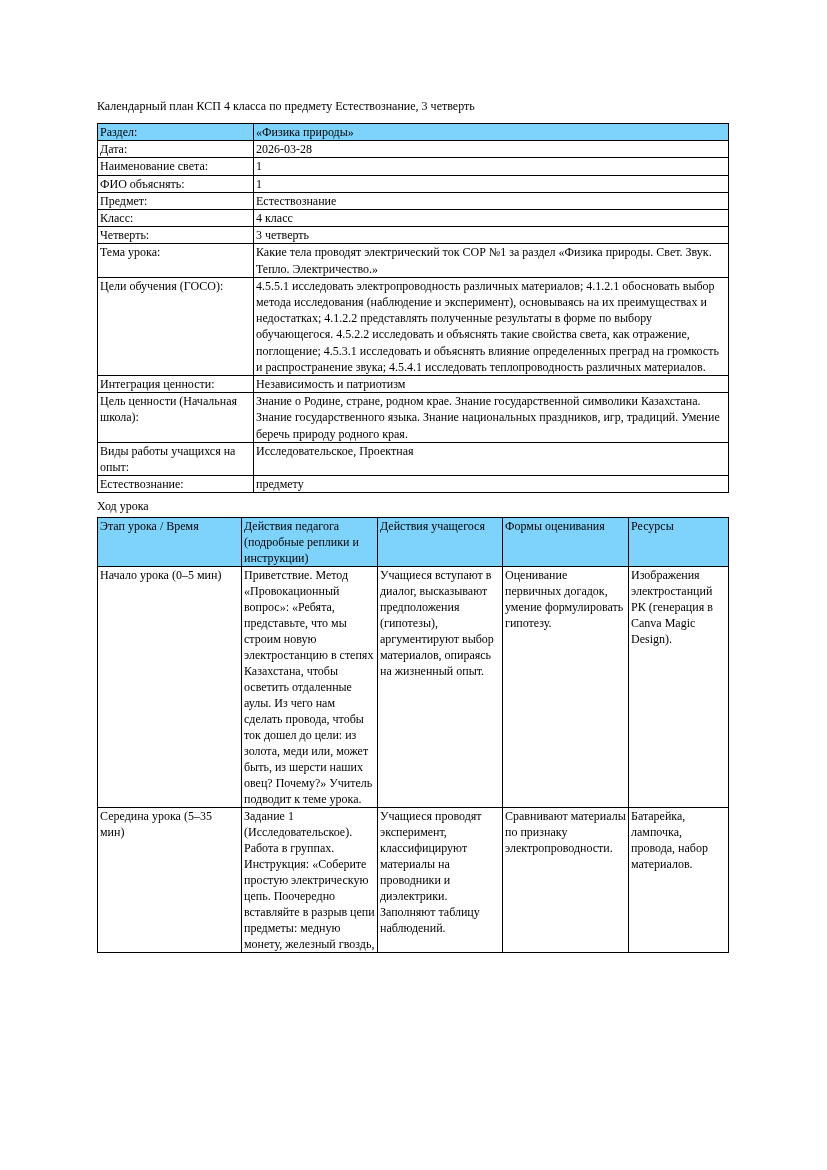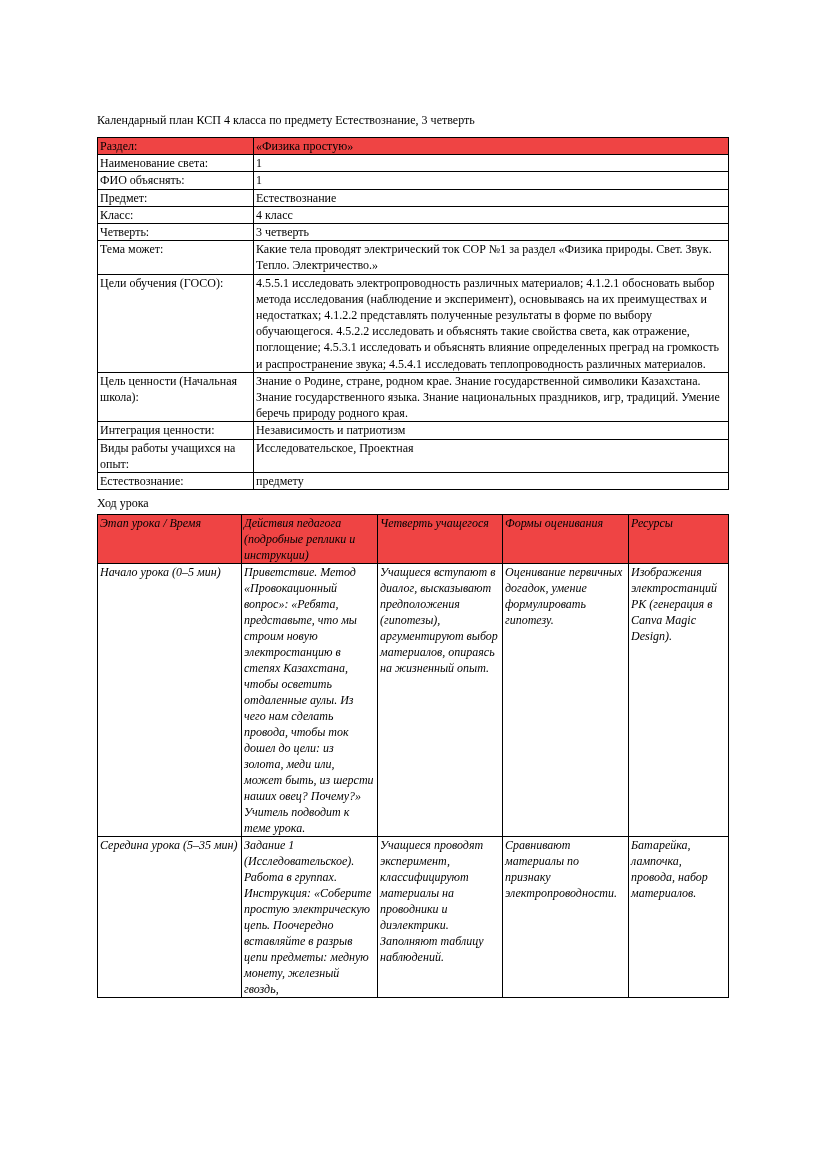--- a/index.html
+++ b/index.html
@@ -9,21 +9,21 @@
     height: 1170px;
     position: relative;
     overflow: hidden;
     font-family: "Liberation Serif", serif;
     font-size: 12px;
     color: #000000;
   }
   .page {
     position: absolute;
     left: 97px;
-    top: 112px;
+    top: 98px;
     width: 631px;
   }
   .doc-title {
     line-height: 16px;
     margin-bottom: 9px;
     white-space: nowrap;
   }
   table {
     border-collapse: collapse;
     width: 631px;
@@ -31,43 +31,47 @@
   }
   td, th {
     border: 1px solid #000000;
     padding: 0 2px;
     vertical-align: top;
     text-align: left;
     font-weight: normal;
     line-height: 16.2px;
     overflow: hidden;
   }
-  tr.hdr td, thead th { background: #ef4444; }
+  tr.hdr td, thead th { background: #7dd3fc; }
   .section-heading {
     line-height: 16px;
     margin: 5px 0 3px 0;
   }
-  #lesson-table td, #lesson-table th { line-height: 16px; font-style: italic; }
+  #lesson-table td, #lesson-table th { line-height: 16px; }
 </style>
 </head>
 <body>
 
 <div class="page">
 
   <div class="doc-title">Календарный план КСП 4 класса по предмету Естествознание, 3 четверть</div>
 
   <table id="info-table">
     <colgroup>
         <col style="width:156px">
         <col style="width:475px">
       </colgroup>
     <tbody>
       <tr class="hdr">
         <td>Раздел:</td>
-        <td>«Физика простую»</td>
+        <td>«Физика природы»</td>
+      </tr>
+      <tr>
+        <td>Дата:</td>
+        <td>2026-03-28</td>
       </tr>
       <tr>
         <td>Наименование света:</td>
         <td>1</td>
       </tr>
       <tr>
         <td>ФИО объяснять:</td>
         <td>1</td>
       </tr>
       <tr>
@@ -76,34 +80,34 @@
       </tr>
       <tr>
         <td>Класс:</td>
         <td>4 класс</td>
       </tr>
       <tr>
         <td>Четверть:</td>
         <td>3 четверть</td>
       </tr>
       <tr>
-        <td>Тема может:</td>
+        <td>Тема урока:</td>
         <td>Какие тела проводят электрический ток СОР №1 за раздел «Физика природы. Свет. Звук. Тепло. Электричество.»</td>
       </tr>
       <tr>
         <td>Цели обучения (ГОСО):</td>
         <td>4.5.5.1 исследовать электропроводность различных материалов; 4.1.2.1 обосновать выбор метода исследования (наблюдение и эксперимент), основываясь на их преимуществах и недостатках; 4.1.2.2 представлять полученные результаты в форме по выбору обучающегося. 4.5.2.2 исследовать и объяснять такие свойства света, как отражение, поглощение; 4.5.3.1 исследовать и объяснять влияние определенных преград на громкость и распространение звука; 4.5.4.1 исследовать теплопроводность различных материалов.</td>
       </tr>
       <tr>
+        <td>Интеграция ценности:</td>
+        <td>Независимость и патриотизм</td>
+      </tr>
+      <tr>
         <td>Цель ценности (Начальная школа):</td>
         <td>Знание о Родине, стране, родном крае. Знание государственной символики Казахстана. Знание государственного языка. Знание национальных праздников, игр, традиций. Умение беречь природу родного края.</td>
-      </tr>
-      <tr>
-        <td>Интеграция ценности:</td>
-        <td>Независимость и патриотизм</td>
       </tr>
       <tr>
         <td>Виды работы учащихся на опыт:</td>
         <td>Исследовательское, Проектная</td>
       </tr>
       <tr>
         <td>Естествознание:</td>
         <td>предмету</td>
       </tr>
     </tbody>
@@ -116,21 +120,21 @@
       <col style="width:144px">
         <col style="width:136px">
         <col style="width:125px">
         <col style="width:126px">
         <col style="width:100px">
     </colgroup>
     <thead>
       <tr>
         <th>Этап урока / Время</th>
         <th>Действия педагога (подробные реплики и инструкции)</th>
-        <th>Четверть учащегося</th>
+        <th>Действия учащегося</th>
         <th>Формы оценивания</th>
         <th>Ресурсы</th>
       </tr>
     </thead>
     <tbody>
       <tr>
         <td>Начало урока (0–5 мин)</td>
         <td>Приветствие. Метод «Провокационный вопрос»: «Ребята, представьте, что мы строим новую электростанцию в степях Казахстана, чтобы осветить отдаленные аулы. Из чего нам сделать провода, чтобы ток дошел до цели: из золота, меди или, может быть, из шерсти наших овец? Почему?» Учитель подводит к теме урока.</td>
         <td>Учащиеся вступают в диалог, высказывают предположения (гипотезы), аргументируют выбор материалов, опираясь на жизненный опыт.</td>
         <td>Оценивание первичных догадок, умение формулировать гипотезу.</td>

